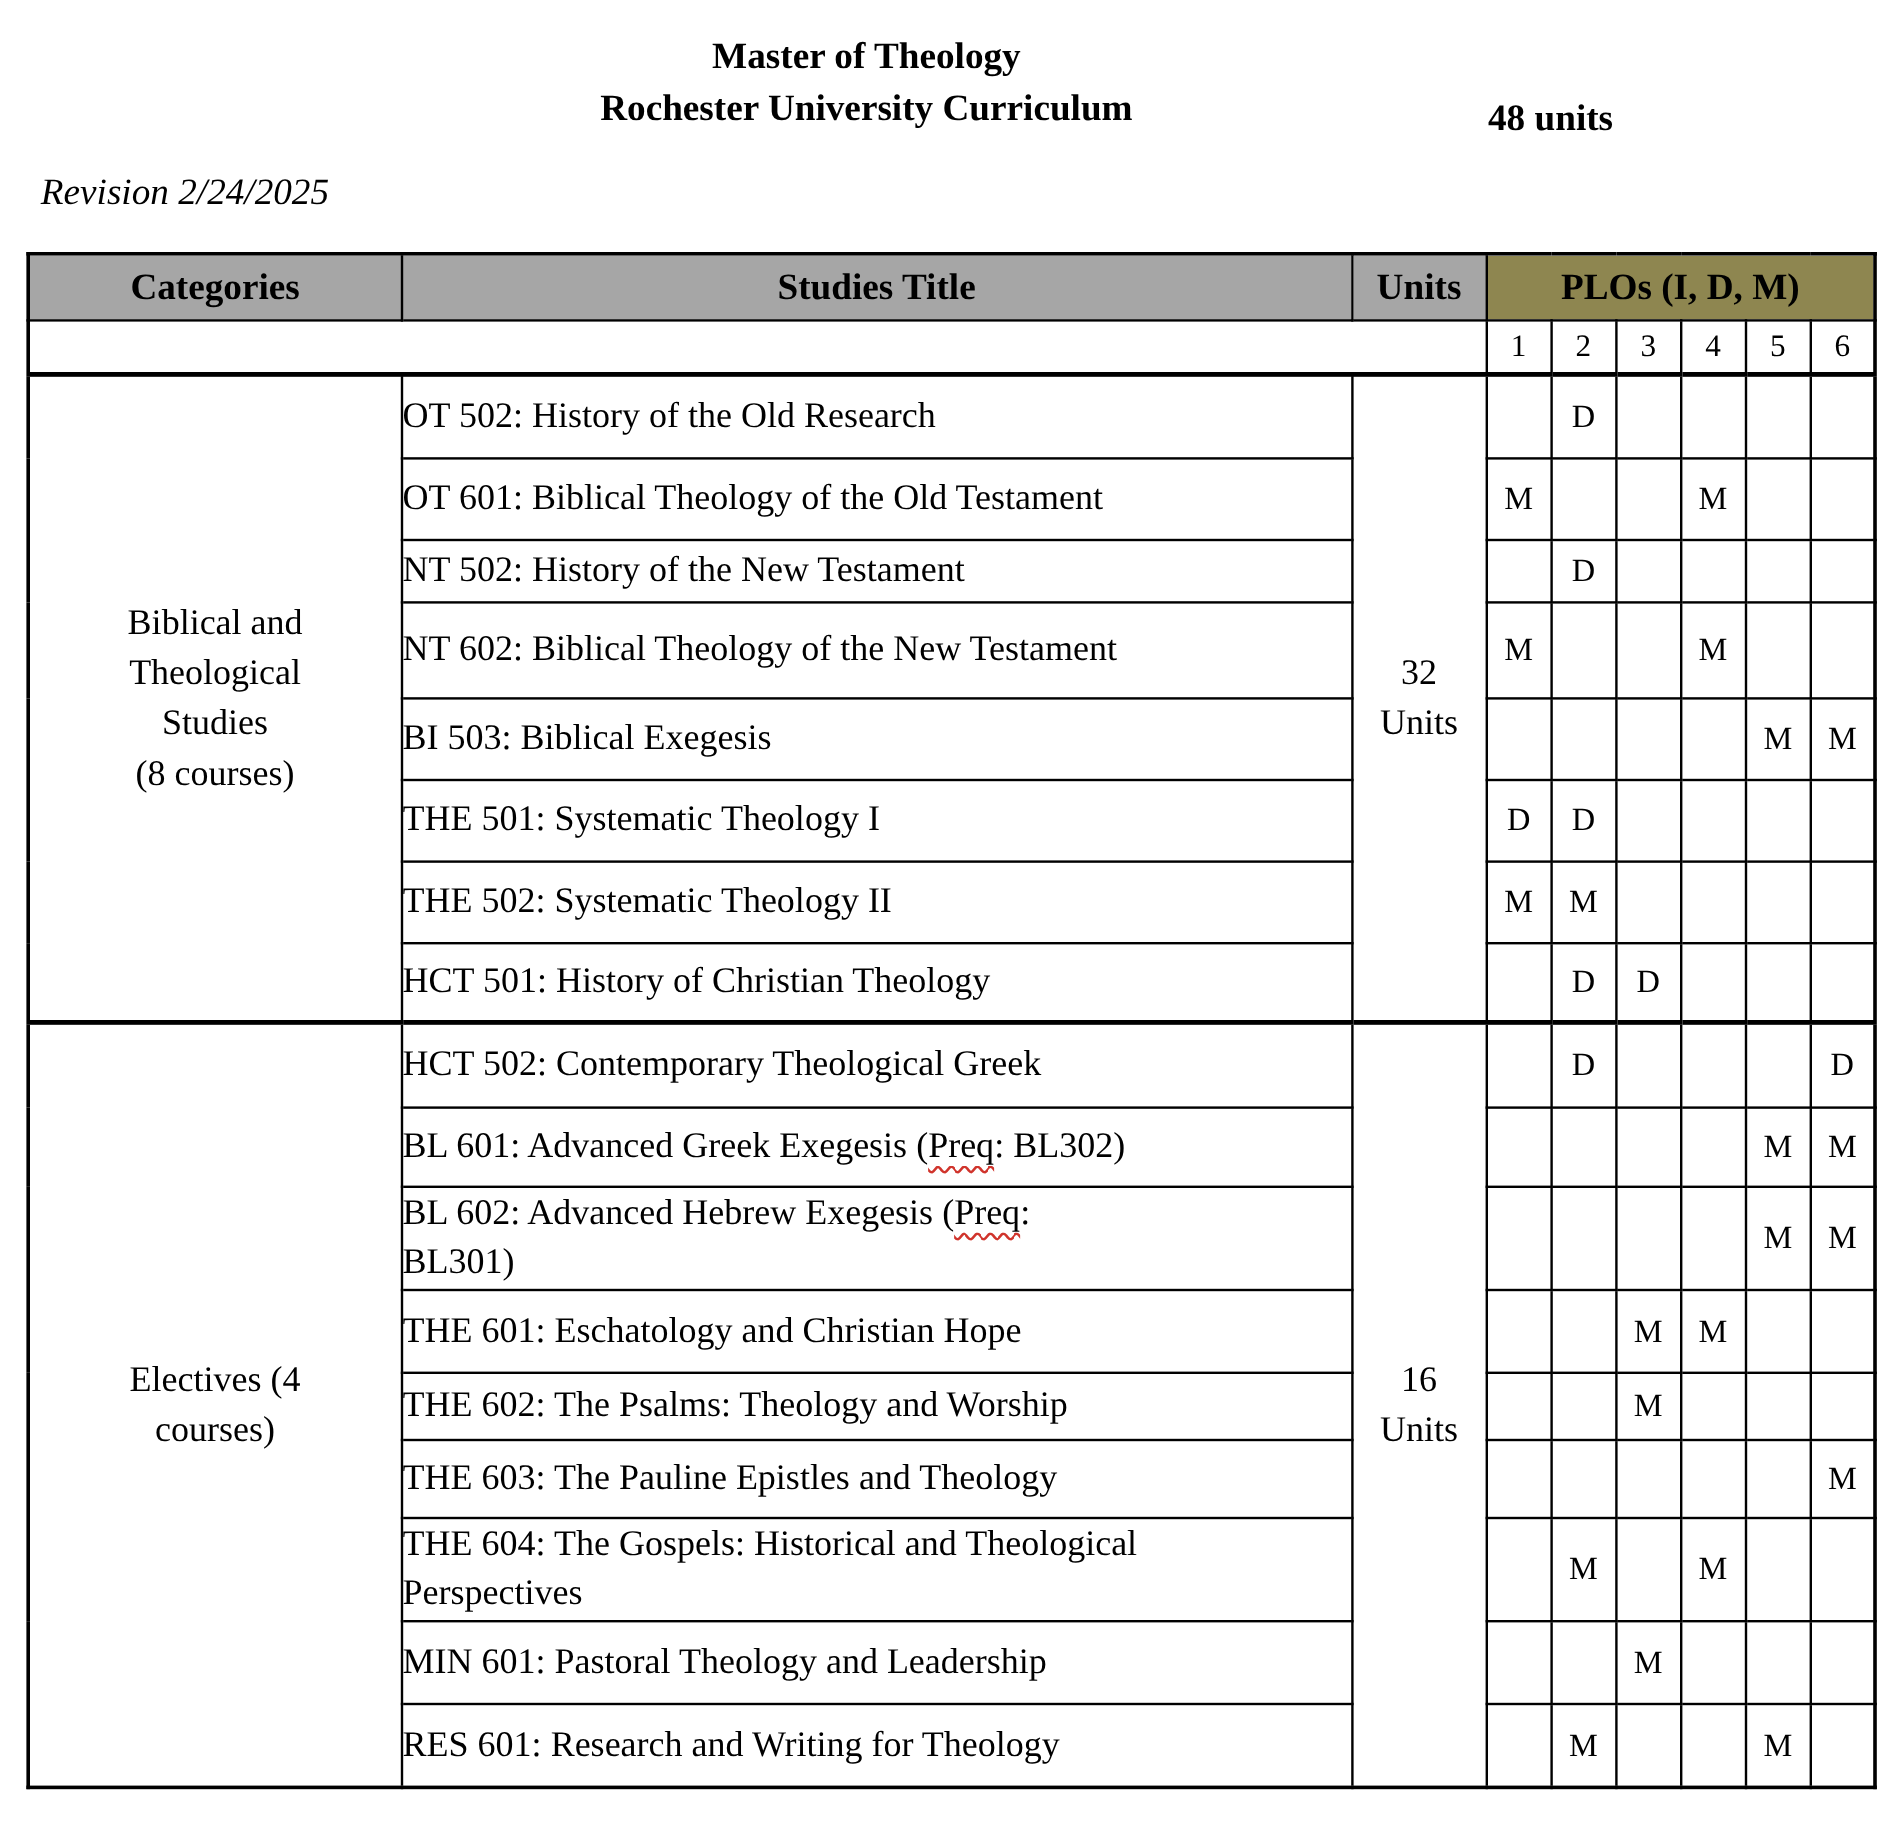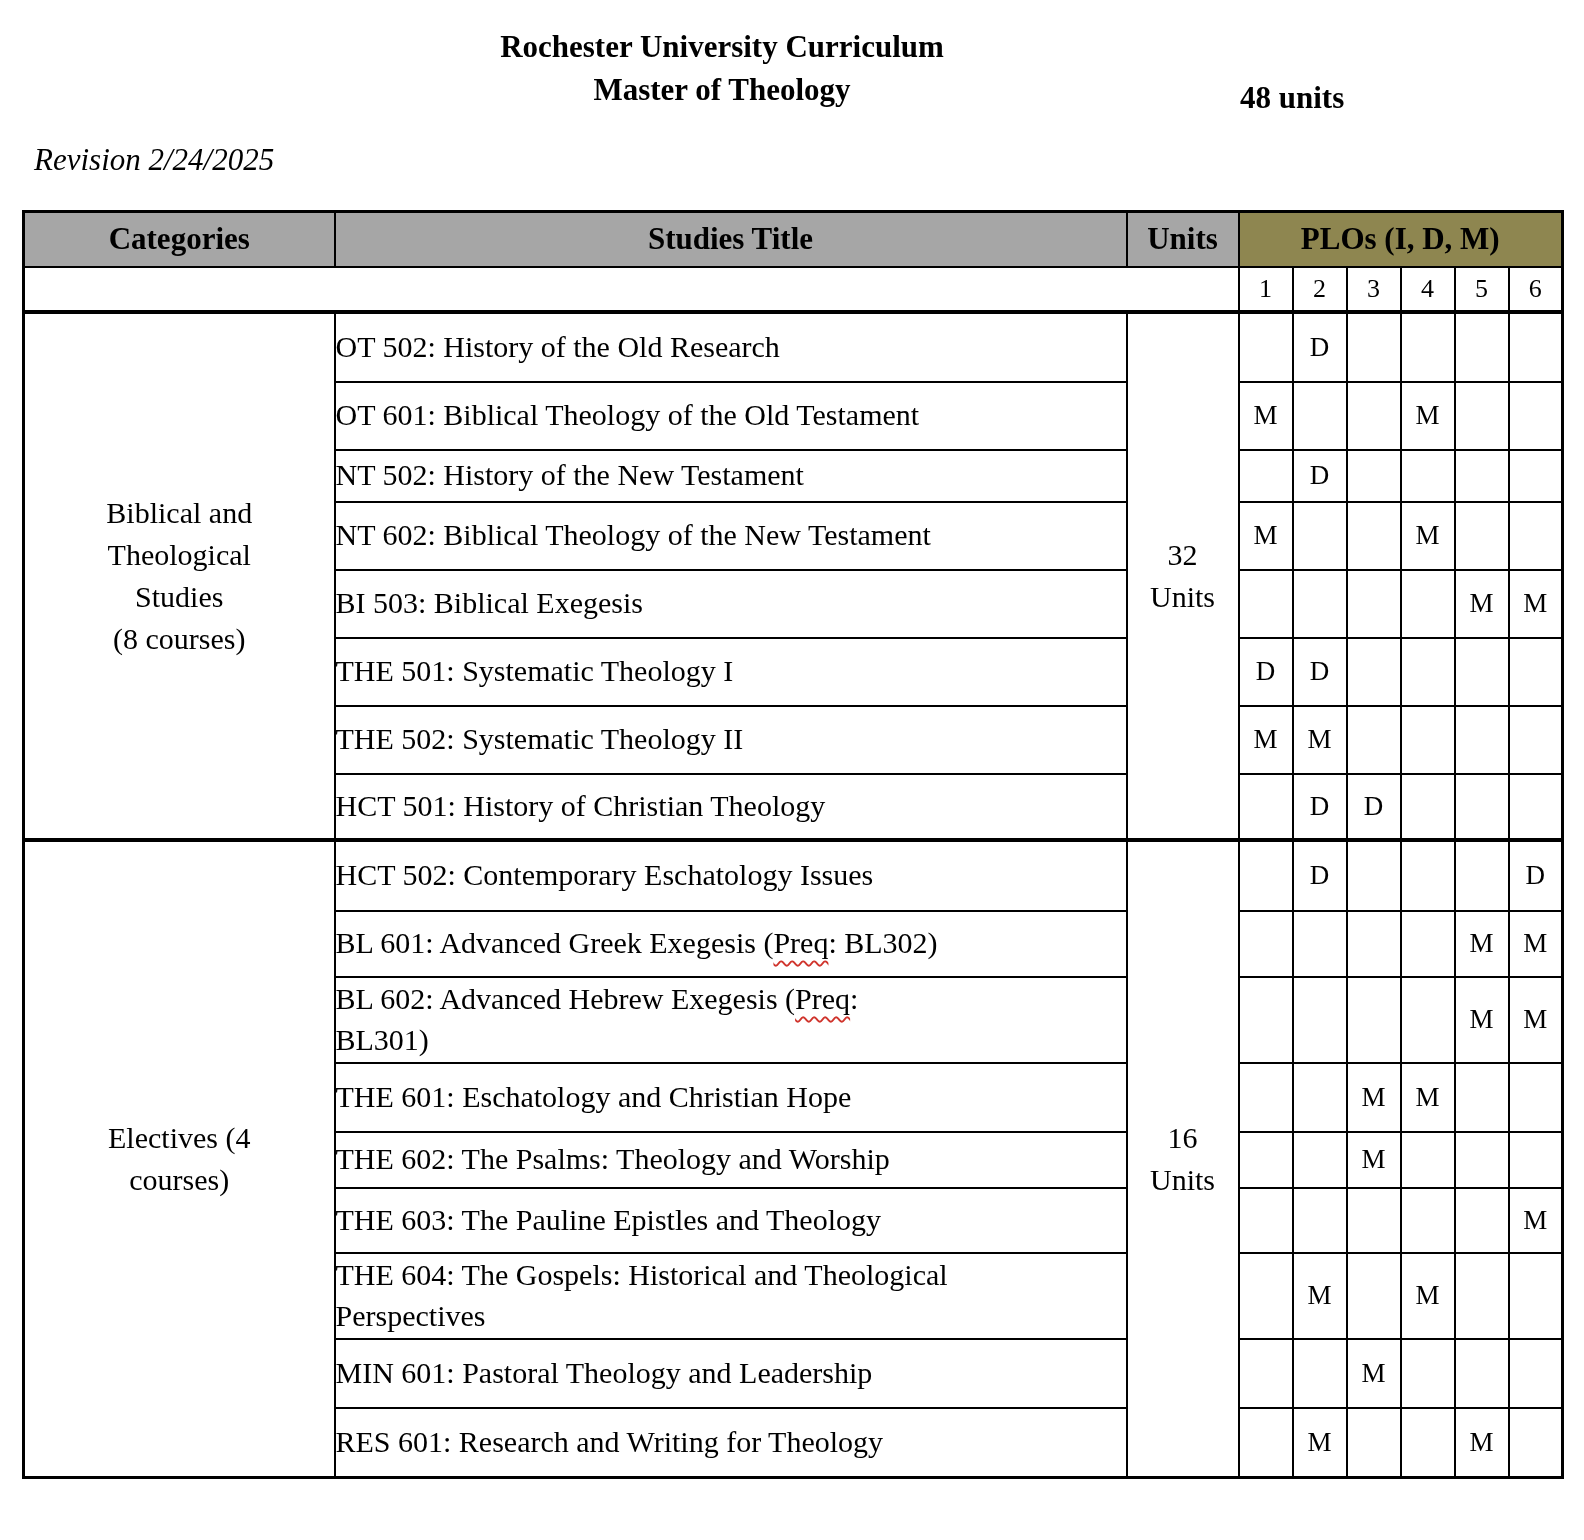--- a/index.html
+++ b/index.html
@@ -52,22 +52,22 @@
     text-decoration-style:wavy;
     text-decoration-color:#d0342c;
     text-decoration-thickness:2px;
     text-underline-offset:7px;
   }
 </style>
 </head>
 <body>
 
 <div class="title-block">
+  <div>Master of Theology</div>
   <div>Rochester University Curriculum</div>
-  <div>Master of Theology</div>
 </div>
 
 <div class="total-units">48 units</div>
 
 <div class="revision">Revision 2/24/2025</div>
 
 <table class="curriculum">
   <colgroup>
     <col style="width:311px">
       <col style="width:792px">
@@ -124,21 +124,21 @@
   </tr>
   <tr style="height:52px">
     <td class="title"><span>NT 502: History of the New Testament</span><span class="wavy"></span><span></span></td>
     <td class="plo"></td>
     <td class="plo">D</td>
     <td class="plo"></td>
     <td class="plo"></td>
     <td class="plo"></td>
     <td class="plo"></td>
   </tr>
-  <tr style="height:68px">
+  <tr style="height:80px">
     <td class="title"><span>NT 602: Biblical Theology of the New Testament</span><span class="wavy"></span><span></span></td>
     <td class="plo">M</td>
     <td class="plo"></td>
     <td class="plo"></td>
     <td class="plo">M</td>
     <td class="plo"></td>
     <td class="plo"></td>
   </tr>
   <tr style="height:68px">
     <td class="title"><span>BI 503: Biblical Exegesis</span><span class="wavy"></span><span></span></td>
@@ -173,21 +173,21 @@
     <td class="plo">D</td>
     <td class="plo">D</td>
     <td class="plo"></td>
     <td class="plo"></td>
     <td class="plo"></td>
   </tr>
 
   <tr class="sec-start" style="height:71px">
     <td class="cat" rowspan="9">Electives (4
 courses)</td>
-    <td class="title"><span>HCT 502: Contemporary Eschatology Issues</span><span class="wavy"></span><span></span></td>
+    <td class="title"><span>HCT 502: Contemporary Theological Greek</span><span class="wavy"></span><span></span></td>
     <td class="units-cell" rowspan="9">16
 Units</td>
     <td class="plo"></td>
     <td class="plo">D</td>
     <td class="plo"></td>
     <td class="plo"></td>
     <td class="plo"></td>
     <td class="plo">D</td>
   </tr>
   <tr style="height:66px">

